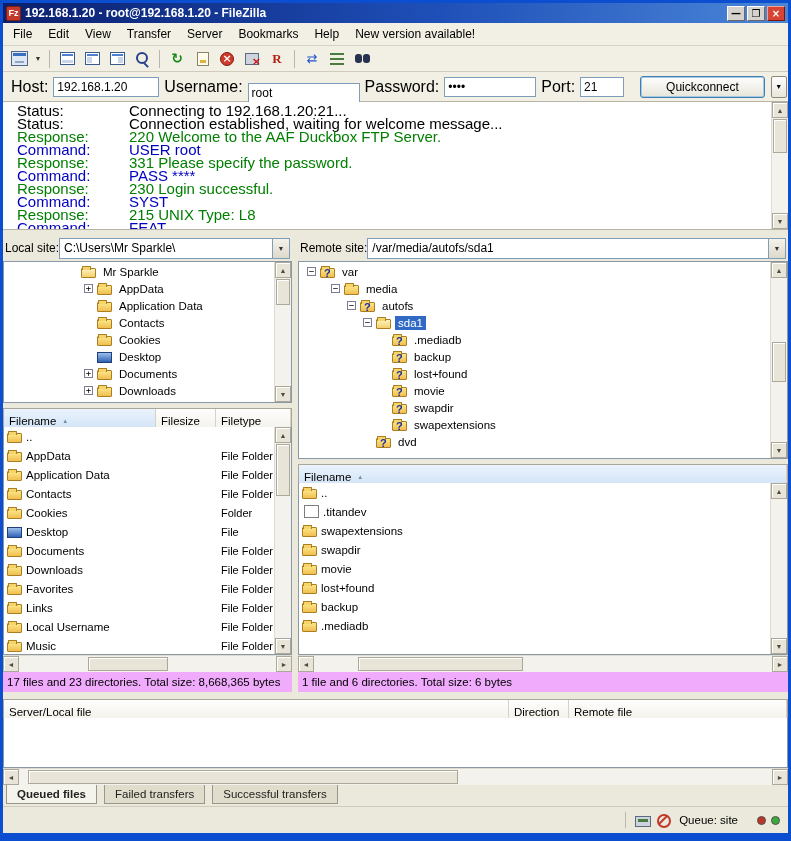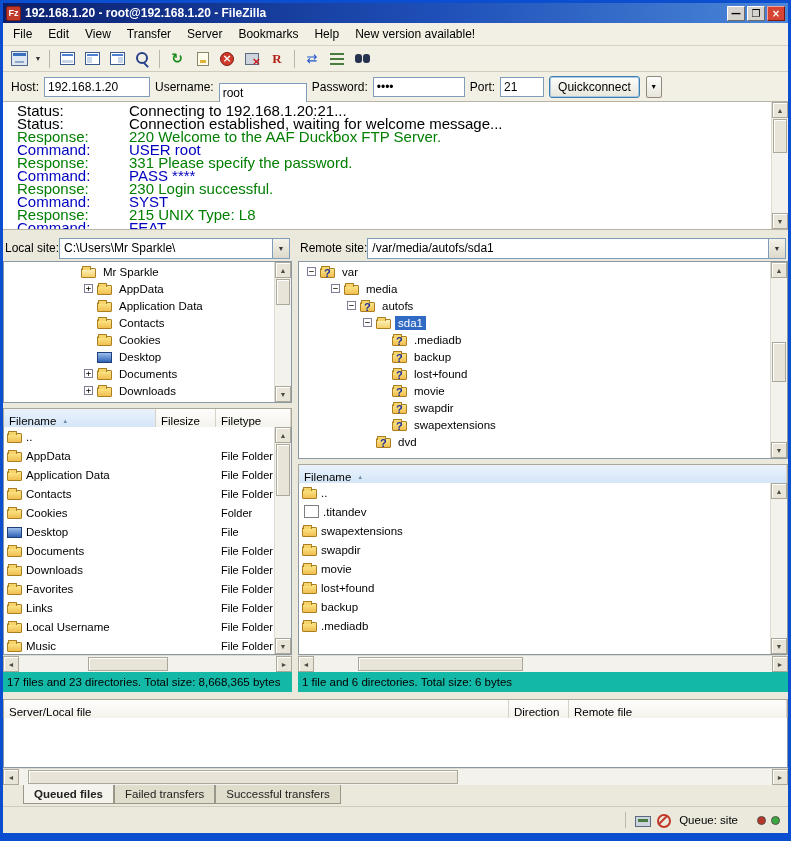--- a/index.html
+++ b/index.html
@@ -76,30 +76,31 @@
   .g-synclist { width: 14px; height: 12px; margin-top: 1px;
     background: repeating-linear-gradient(180deg,#4a7c3f 0 2px,transparent 2px 5px); }
   .g-find::before, .g-find::after { content: ""; position: absolute; top: 3px; width: 7px; height: 9px; background: #26324f; border-radius: 3px; }
   .g-find::before { left: 1px; } .g-find::after { right: 1px; }
 
   
   .quickconnect {
     height: 30px; flex: 0 0 30px; background: #f2f0e4; border-bottom: 1px solid #b8b4a5;
     display: flex; align-items: center; padding-left: 8px; gap: 5px;
   }
-  .qc-label { font-size: 12px; }
+  .qc-label { font-size: 16px; }
   .qc-input {
     height: 20px; border: 1px solid #7f9db9; background: #fff; font: 12px "Liberation Sans", sans-serif;
     padding: 0 3px;
   }
-  .qc-host { width: 106px; } .qc-user { width: 88px; margin-top: 12px; } .qc-pass { width: 92px; } .qc-port { width: 44px; }
+  .qc-host { width: 106px; } .qc-user { width: 112px; margin-top: 12px; } .qc-pass { width: 92px; } .qc-port { width: 44px; }
   .qc-btn {
-    height: 22px; padding: 0 8px; font: 12px "Liberation Sans", sans-serif;
+    height: 22px; padding: 0 25px; font: 12px "Liberation Sans", sans-serif;
     background: linear-gradient(#fdfdfd,#e8e6da); border: 1px solid #3c7fb1; border-radius: 3px;
     box-shadow: 0 0 0 1px #a8c8e4 inset;
+    margin-left: 11px;
   }
   .qc-drop {
     width: 16px; height: 22px; background: linear-gradient(#fdfdfd,#e8e6da);
     border: 1px solid #8d8a7d; border-radius: 2px; font-size: 7px;
     display: flex; align-items: center; justify-content: center; margin-left: 1px;
   }
 
   
   .log-wrap { height: 128px; flex: 0 0 128px; background: #fff; border-bottom: 1px solid #b8b4a5; display: flex; }
   .log-lines { flex: 1; overflow: hidden; padding: 2px 0 0 14px; }
@@ -185,30 +186,30 @@
   .list-rows { flex: 1; overflow: hidden; }
   .lb-local { height: 228px; flex: 0 0 228px; }
   .lb-remote { height: 172px; flex: 0 0 172px; }
   .list-row { height: 19px; display: flex; align-items: center; white-space: nowrap; }
   .col-name { flex: 0 0 152px; display: flex; align-items: center; overflow: hidden; padding-left: 2px; }
   .rcol-name { flex: 1; display: flex; align-items: center; overflow: hidden; padding-left: 2px; }
   .col-size { flex: 0 0 60px; text-align: right; padding-right: 8px; }
   .col-type { flex: 1; padding-left: 5px; }
   .fname { font-size: 11.5px; }
 
-  .pane-status { height: 20px; flex: 0 0 20px; display: flex; align-items: center; padding: 0 4px; font-size: 11.5px; background: #14b8a6; }
+  .pane-status { height: 20px; flex: 0 0 20px; display: flex; align-items: center; padding: 0 4px; font-size: 11.5px; background: #f0abfc; }
 
   
   .queue { height: 86px; flex: 0 0 86px; display: flex; flex-direction: column; }
   .q-header { height: 19px; flex: 0 0 19px; display: flex; border: 1px solid #aaa698; background: #f4f2e8; }
   .qh-1 { flex: 0 0 505px; } .qh-2 { flex: 0 0 60px; } .qh-3 { flex: 1; }
   .q-body { height: 50px; flex: 0 0 50px; background: #fff; border: 1px solid #8a97a5; border-top: none; }
 
   
-  .tabs { height: 21px; flex: 0 0 21px; display: flex; align-items: flex-start; padding-left: 20px; gap: 0; background: #ebe8dc; }
+  .tabs { height: 21px; flex: 0 0 21px; display: flex; align-items: flex-start; padding-left: 3px; gap: 7px; background: #ebe8dc; }
   .tab { padding: 3px 10px 3px; font-size: 11.5px; background: #e0ddcc; border: 1px solid #9a978a; border-top: none; color: #222; }
   .tab.active { background: #f5f4ec; font-weight: bold; }
 
   
   .statusbar { flex: 1; display: flex; align-items: center; background: #ebe8dc; border-top: 1px solid #cfccbd; padding: 0 8px; }
   .st-spacer { flex: 1; }
   .st-sep { width: 1px; height: 16px; background: #bdb9ac; margin: 0 7px; }
   .st-ico { width: 16px; height: 14px; position: relative; display: inline-block; margin: 0 2px; }
   .st-sync { background: #cdd4dd; border: 1px solid #5a6b80; height: 11px; margin-top: 2px; }
   .st-sync::before { content: ""; position: absolute; top: 2px; left: 2px; right: 2px; height: 3px; background: #4a7c3f; }

